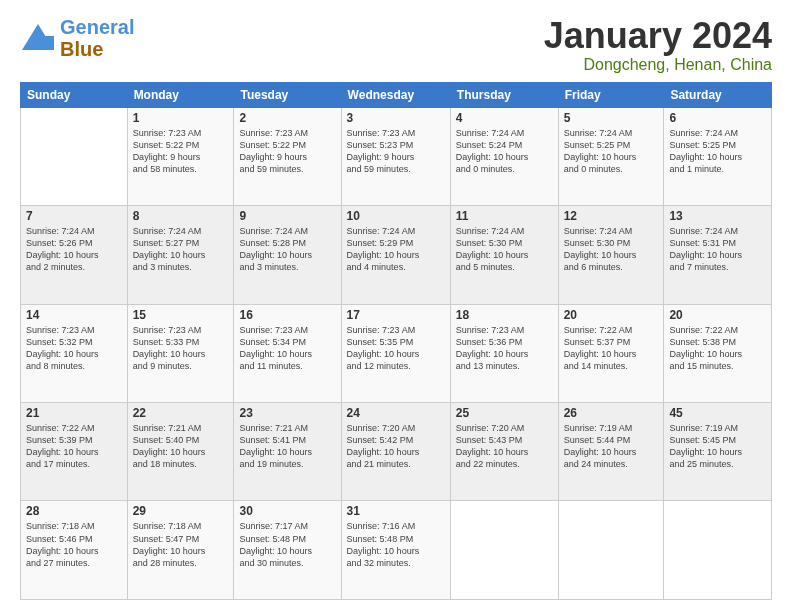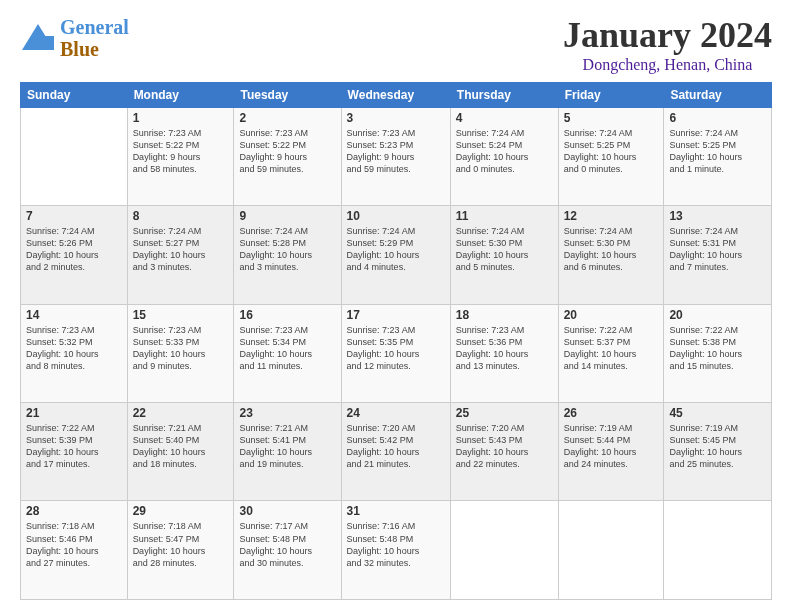--- a/index.html
+++ b/index.html
@@ -15,44 +15,43 @@
       height: 612px;
       padding: 16px 20px 12px 20px;
       display: flex;
       flex-direction: column;
     }
     .header {
       display: flex;
       justify-content: space-between;
       align-items: flex-start;
       margin-bottom: 8px;
-      font-family: Liberation Serif, serif;
     }
     .logo {
       display: flex;
       flex-direction: column;
       align-items: flex-start;
     }
     .logo-row {
       display: flex;
       align-items: center;
       gap: 4px;
     }
     .title-block {
-      text-align: center;
+      text-align: right;
     }
     .calendar-title {
       font-size: 36px;
       font-weight: bold;
       color: #333;
       line-height: 1.1;
     }
     .calendar-subtitle {
       font-size: 16px;
-      color: #4c1d95;
+      color: #4d7c0f;
     }
     .calendar-table {
       width: 100%;
       border-collapse: collapse;
       flex: 1;
     }
     .calendar-table th {
       background-color: #3a78c9;
       color: #fff;
       font-size: 12px;

